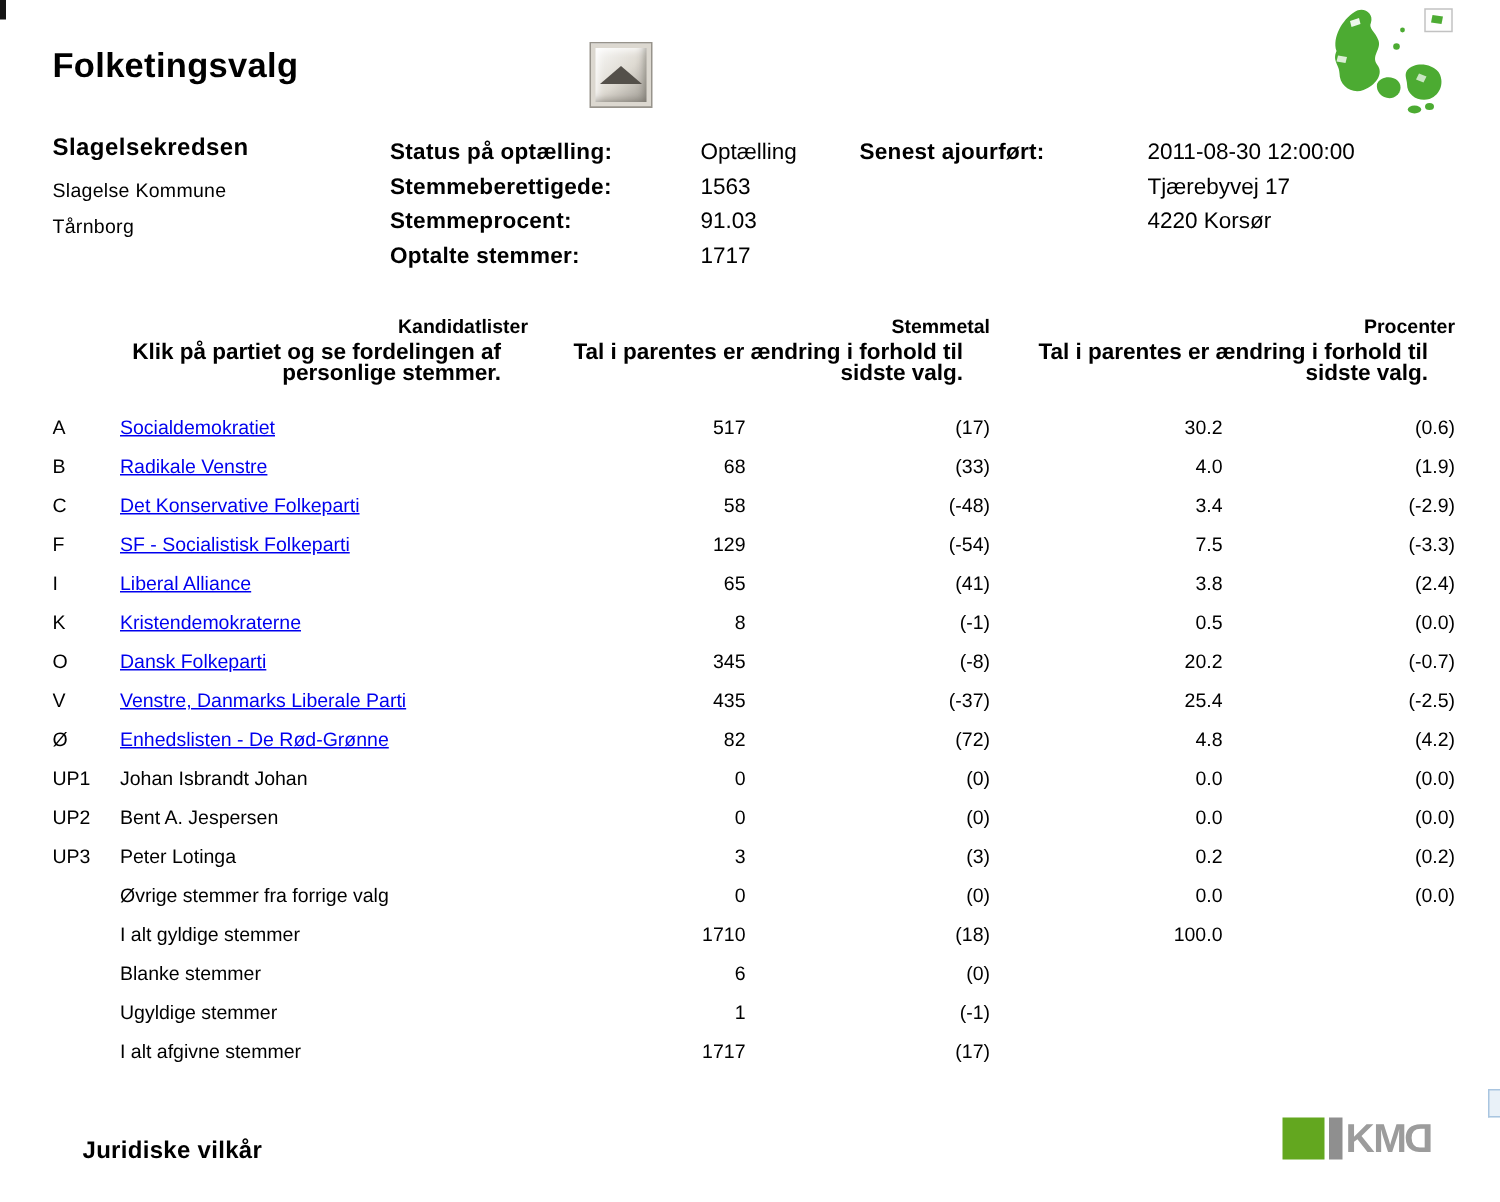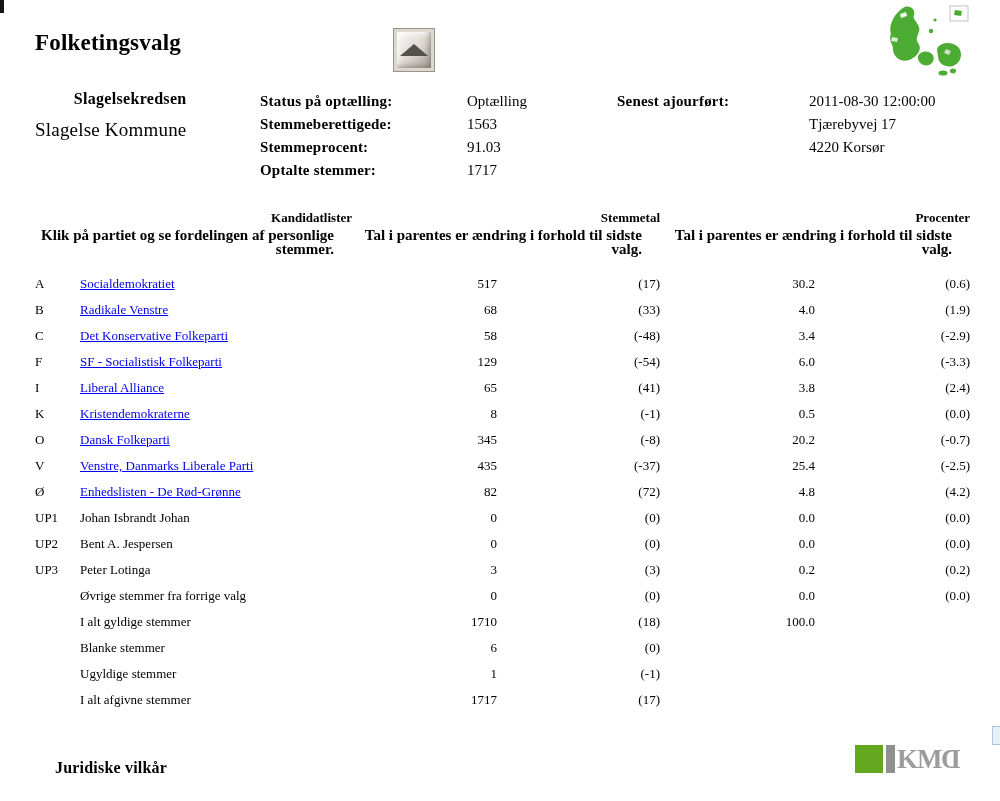--- a/index.html
+++ b/index.html
@@ -4,47 +4,47 @@
 <style>
   :root{
     --link:#0000ee;
     --map-green:#4cab32;
     --logo-green:#63a71f;
     --logo-gray:#9c9c9c;
   }
   html,body{margin:0;padding:0;background:#ffffff;}
   .page{
     position:relative;width:1000px;height:801px;background:#ffffff;
-    font-family:Liberation Serif, serif;color:#000;
+    font-family:Liberation Sans, sans-serif;color:#000;
     overflow:hidden;
   }
   
   .corner-mark{position:absolute;left:0;top:0;width:4px;height:13px;background:#151515;}
   .edge-fragment{position:absolute;right:0;top:726px;width:7px;height:17px;background:#e9f1f8;border:1px solid #a9c5e0;border-right:none;}
 
   
   .page-title{position:absolute;left:35px;top:30px;margin:0;font-size:23px;font-weight:bold;letter-spacing:.2px;}
   .up-btn{
     position:absolute;left:393px;top:28px;width:42px;height:44px;box-sizing:border-box;
     border:1px solid #97938b;
     background:linear-gradient(135deg,#fefefe 0%,#dedad2 52%,#96928a 100%);
     box-shadow:inset 0 0 0 3px #dcd8d0, inset -4px -4px 6px rgba(90,86,78,.55), inset 4px 4px 6px rgba(255,255,255,.95);
     display:flex;align-items:center;justify-content:center;cursor:pointer;
   }
   .up-btn .tri{width:0;height:0;border-left:14px solid transparent;border-right:14px solid transparent;border-bottom:12px solid #54504a;}
   .map-wrap{position:absolute;left:876px;top:4px;width:102px;height:78px;cursor:pointer;}
 
   .area-block{position:absolute;left:35px;top:90px;}
   .area-district{font-size:16px;font-weight:bold;letter-spacing:.3px;margin:0 0 11px 0;text-align:right;}
-  .area-line{font-size:19px;margin:0 0 9px 0;letter-spacing:.2px;}
+  .area-line{font-size:13px;margin:0 0 9px 0;letter-spacing:.2px;}
 
   .status-block{position:absolute;left:260px;top:90px;}
   .kv-row{display:flex;line-height:23px;font-size:15px;align-items:flex-end;}
   .status-block .kv-label{width:207px;font-weight:bold;letter-spacing:.2px;}
-  .updated-block{position:absolute;left:573px;top:90px;margin-left:44px;}
+  .updated-block{position:absolute;left:573px;top:90px;}
   .updated-block .kv-label{width:192px;font-weight:bold;letter-spacing:.2px;}
   .kv-value{white-space:nowrap;}
 
   
   table.results{position:absolute;left:35px;top:210px;width:935px;border-collapse:collapse;table-layout:fixed;}
   table.results th{vertical-align:top;text-align:right;padding:0;height:61px;font-weight:bold;}
   .col-header{font-size:13px;margin:0 0 3px 0;}
   .col-sub{font-size:15px;font-weight:bold;line-height:13.5px;padding-right:18px;}
   table.results td{font-size:13px;height:26px;padding:0;white-space:nowrap;overflow:hidden;vertical-align:middle;}
   td.c-num{text-align:right;}
@@ -94,20 +94,21 @@
       <path d="M70,45 l5,2 l-2,4 l-5,-2 Z" fill="#ffffff" opacity="0.7"></path>
 
       <ellipse cx="67" cy="69" rx="4.5" ry="2.6" fill="var(--map-green)"></ellipse>
       <ellipse cx="77" cy="67" rx="3" ry="2.4" fill="var(--map-green)"></ellipse>
     </svg>
   </div>
 
   <div class="area-block">
     <div class="area-district">Slagelsekredsen</div>
     <div class="area-line">Slagelse Kommune</div>
+    <div class="area-line">Tårnborg</div>
   </div>
 
   <div class="status-block">
     <div class="kv-row">
       <span class="kv-label">Status på optælling:</span>
       <span class="kv-value">Optælling</span>
     </div>
     <div class="kv-row">
       <span class="kv-label">Stemmeberettigede:</span>
       <span class="kv-value">1563</span>
@@ -185,21 +186,21 @@
           <td class="c-num">58</td>
           <td class="c-num">(-48)</td>
           <td class="c-num">3.4</td>
           <td class="c-num">(-2.9)</td>
         </tr>
         <tr>
           <td class="c-letter">F</td>
           <td class="c-name"><a href="#">SF - Socialistisk Folkeparti</a></td>
           <td class="c-num">129</td>
           <td class="c-num">(-54)</td>
-          <td class="c-num">6.0</td>
+          <td class="c-num">7.5</td>
           <td class="c-num">(-3.3)</td>
         </tr>
         <tr>
           <td class="c-letter">I</td>
           <td class="c-name"><a href="#">Liberal Alliance</a></td>
           <td class="c-num">65</td>
           <td class="c-num">(41)</td>
           <td class="c-num">3.8</td>
           <td class="c-num">(2.4)</td>
         </tr>

